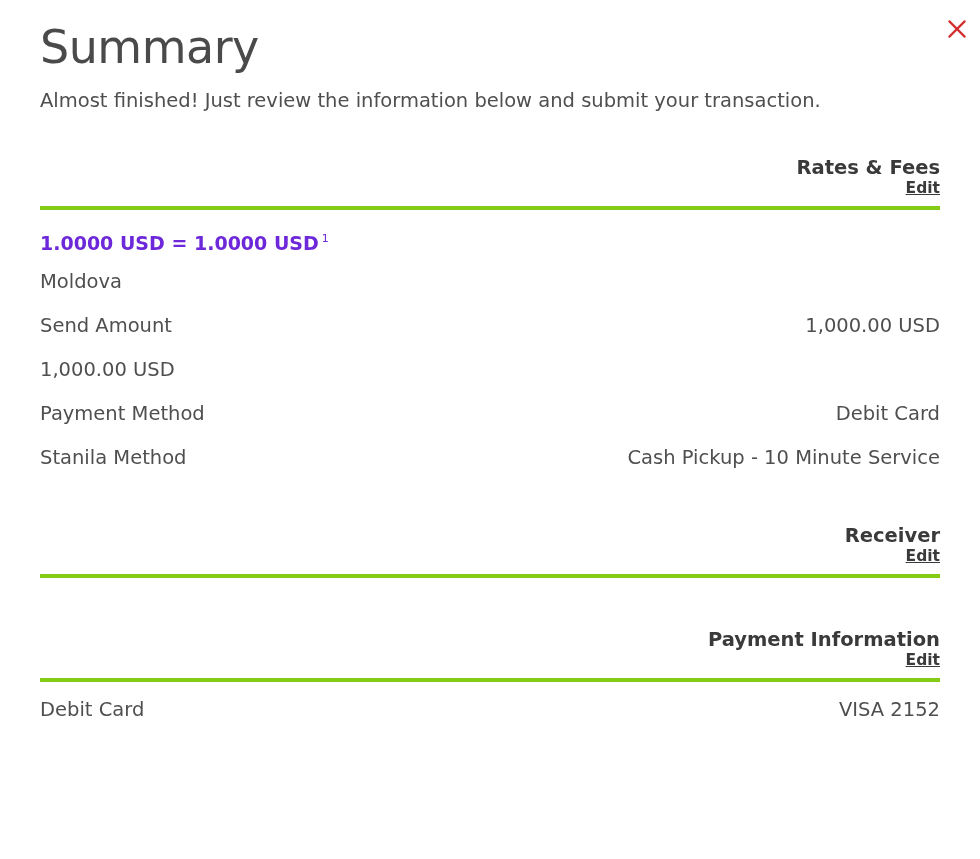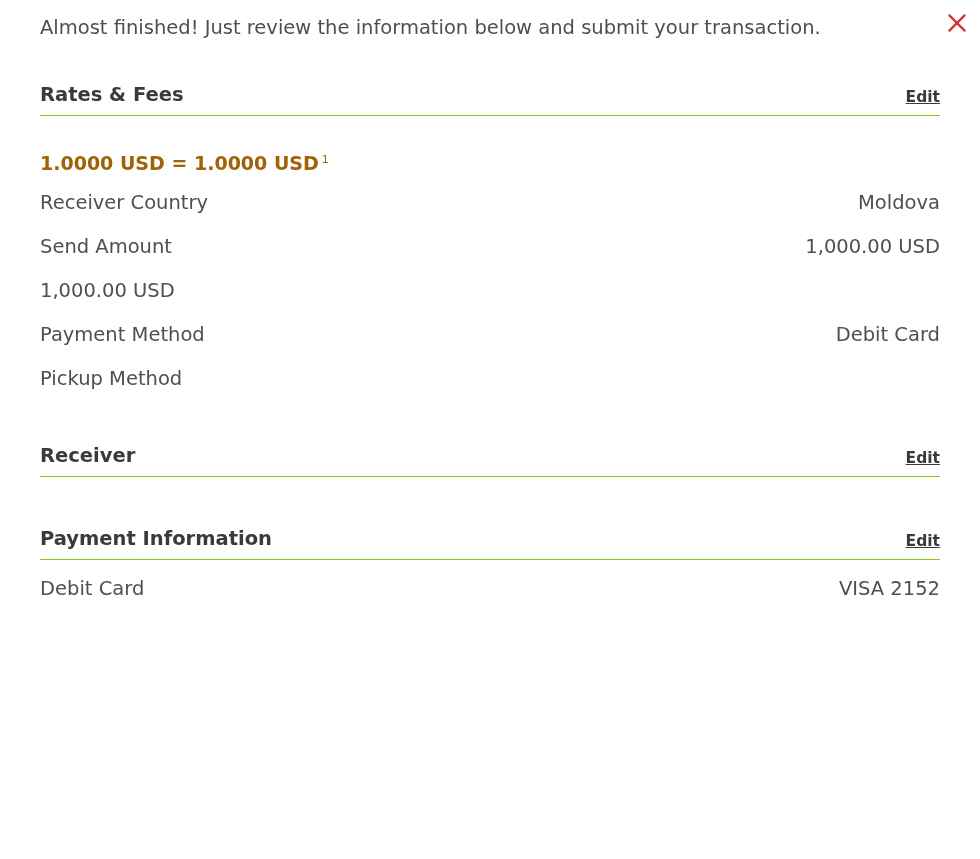--- a/index.html
+++ b/index.html
@@ -50,42 +50,43 @@
     margin: 16px 0 17px 4px;
     font-weight: 400;
   }
 
   .section-head {
     margin: 44px 0 0 4px;
     display: flex;
     align-items: flex-end;
     justify-content: space-between;
     padding-bottom: 9px;
-    border-bottom: 1px solid #84cc16;
+    border-bottom: 4px solid #84cc16;
     width: calc(100% - 8px);
+    flex-direction: column;
   }
   .section-title {
     font-size: 19.5px;
     font-weight: 700;
     color: #3a3a3a;
   }
   .edit-link {
     font-size: 15.5px;
     font-weight: 700;
     color: #3a3a3a;
     text-decoration: underline;
     cursor: pointer;
     margin-left: 32px;
   }
 
   .rate-line {
-    margin: 36px 0 6px 4px;
+    margin: 22px 0 6px 4px;
     font-size: 19px;
     font-weight: 700;
-    color: #a16207;
+    color: #6d28d9;
   }
   .rate-line sup {
     font-size: 11px;
     font-weight: 400;
     vertical-align: super;
     margin-left: 3px;
   }
 
   .row {
     display: flex;
@@ -106,48 +107,49 @@
 
 <div class="page">
 
   <button class="close-btn" aria-label="close">
     <svg width="26" height="26" viewBox="0 0 26 26">
       <line x1="4" y1="4" x2="22" y2="22" stroke="#d32f2f" stroke-width="2.6" stroke-linecap="round"></line>
       <line x1="22" y1="4" x2="4" y2="22" stroke="#d32f2f" stroke-width="2.6" stroke-linecap="round"></line>
     </svg>
   </button>
 
+  <h1 class="title">Summary</h1>
   <p class="subtitle">Almost finished! Just review the information below and submit your transaction.</p>
 
   <div class="section-head">
     <span class="section-title">Rates &amp; Fees</span>
     <span class="edit-link">Edit</span>
   </div>
 
   <div class="rate-line">
     <span>1.0000 USD = 1.0000 USD</span><sup>1</sup>
   </div>
 
   <div class="row">
-    <span class="label">Receiver Country</span>
     <span class="value">Moldova</span>
   </div>
   <div class="row">
     <span class="label">Send Amount</span>
     <span class="value">1,000.00 USD</span>
   </div>
   <div class="row">
     <span class="value">1,000.00 USD</span>
   </div>
   <div class="row">
     <span class="label">Payment Method</span>
     <span class="value">Debit Card</span>
   </div>
   <div class="row">
-    <span class="label">Pickup Method</span>
+    <span class="label">Stanila Method</span>
+    <span class="value">Cash Pickup - 10 Minute Service</span>
   </div>
 
   <div class="section-head">
     <span class="section-title">Receiver</span>
     <span class="edit-link">Edit</span>
   </div>
   <div class="spacer-sm"></div>
 
   <div class="section-head">
     <span class="section-title">Payment Information</span>

